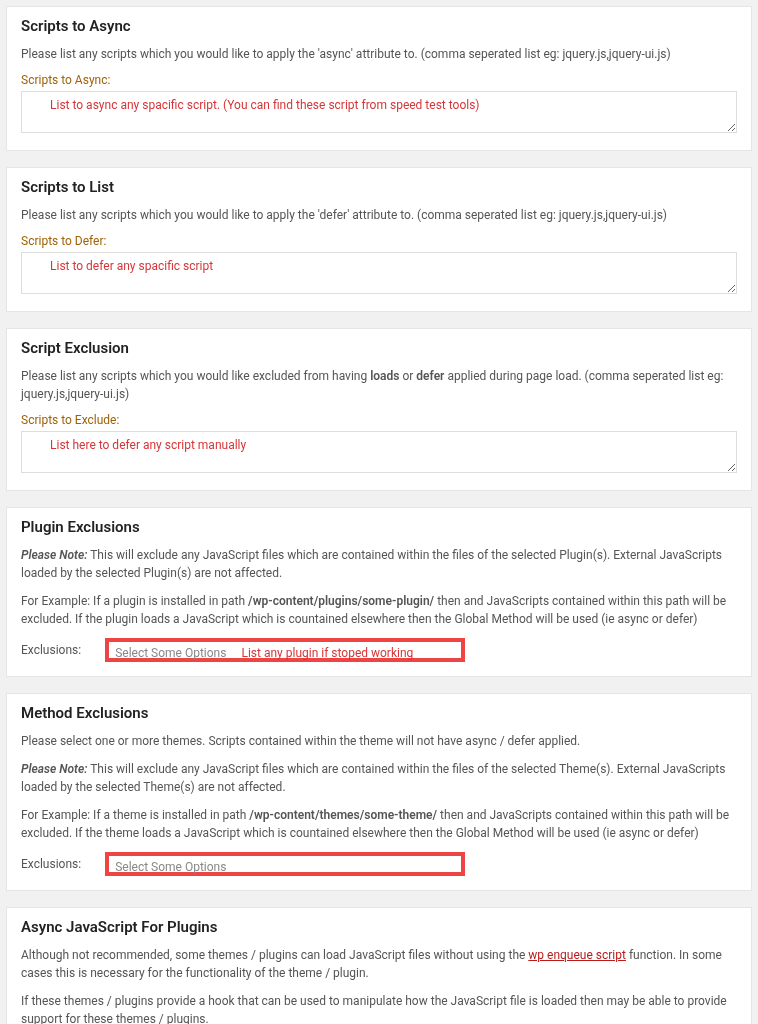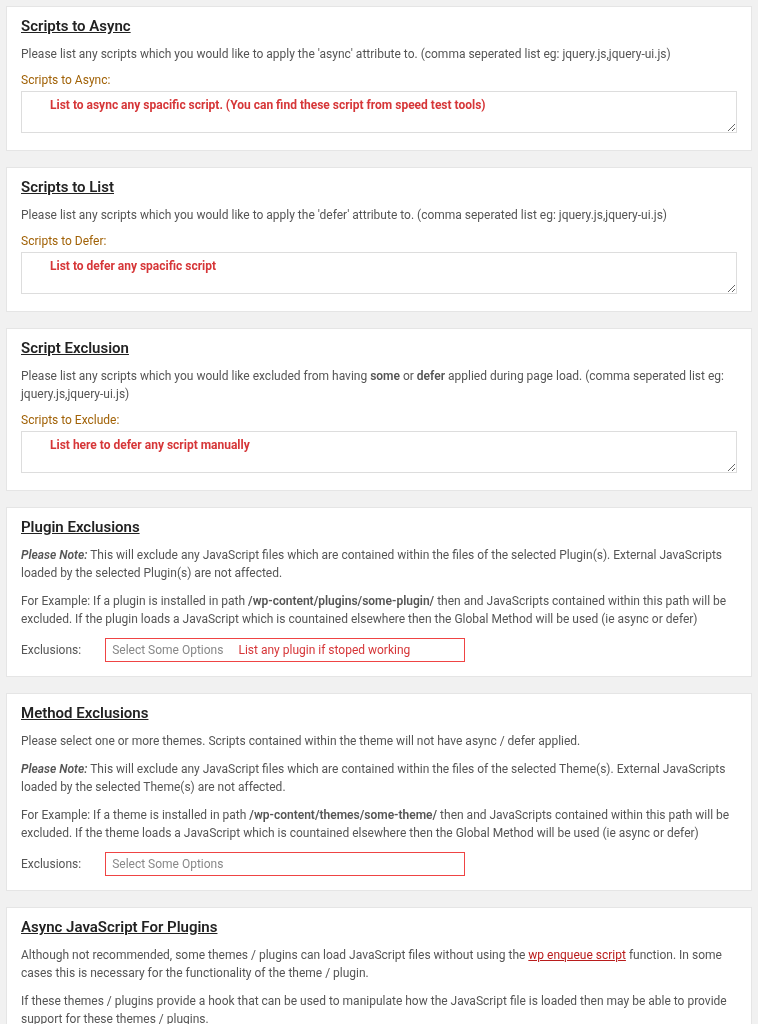--- a/index.html
+++ b/index.html
@@ -19,21 +19,20 @@
       background: #fff;
       border: 1px solid #e5e5e5;
       margin-bottom: 16px;
       padding: 10px 14px 14px;
     }
     h2 {
       font-size: 15px;
       font-weight: 600;
       color: #222;
       margin-bottom: 10px;
-      text-decoration: underline;
     }
     p {
       font-size: 12px;
       color: #555;
       margin-bottom: 10px;
       line-height: 1.5;
     }
     .label {
       font-size: 12px;
       color: #a16207;
@@ -42,41 +41,40 @@
     }
     textarea {
       width: 100%;
       min-height: 42px;
       border: 1px solid #ddd;
       padding: 6px 8px;
       font-size: 12px;
       color: #333;
       resize: vertical;
       font-family: inherit;
-      font-weight: bold;
     }
     .red-text {
       color: #d63638;
       font-size: 12px;
     }
     textarea.red-text {
       padding-left: 28px;
     }
     .field-row {
       display: flex;
       align-items: center;
       gap: 24px;
       margin-top: 4px;
     }
     .field-row .label-inline {
       font-size: 12px;
       color: #555;
     }
     .select-input {
-      border: 1px solid #ef4444;
+      border: 4px solid #ef4444;
       padding: 4px 6px;
       font-size: 12px;
       color: #888;
       width: 360px;
       height: 24px;
       background: #fff;
     }
     .bold {
       font-weight: 600;
     }
@@ -106,21 +104,21 @@
 <div class="panel">
   <h2>Scripts to List</h2>
   <p>Please list any scripts which you would like to apply the 'defer' attribute to. (comma seperated list eg: jquery.js,jquery-ui.js)</p>
   <span class="label">Scripts to Defer:</span>
   <textarea class="red-text" style="">List to defer any spacific script</textarea>
 </div>
 
 <div class="panel">
   <h2>Script Exclusion</h2>
   <p>
-    <span>Please list any scripts which you would like excluded from having </span><span class="bold">some</span><span> or </span><span class="bold">defer</span><span> applied during page load. (comma seperated list eg: jquery.js,jquery-ui.js)</span>
+    <span>Please list any scripts which you would like excluded from having </span><span class="bold">loads</span><span> or </span><span class="bold">defer</span><span> applied during page load. (comma seperated list eg: jquery.js,jquery-ui.js)</span>
   </p>
   <span class="label">Scripts to Exclude:</span>
   <textarea class="red-text" style="">List here to defer any script manually</textarea>
 </div>
 
 <div class="panel">
   <h2>Plugin Exclusions</h2>
   <p>
     <span class="bold italic">Please Note:</span><span> This will exclude any JavaScript files which are contained within the files of the selected Plugin(s). External JavaScripts loaded by the selected Plugin(s) are not affected.</span>
   </p>

